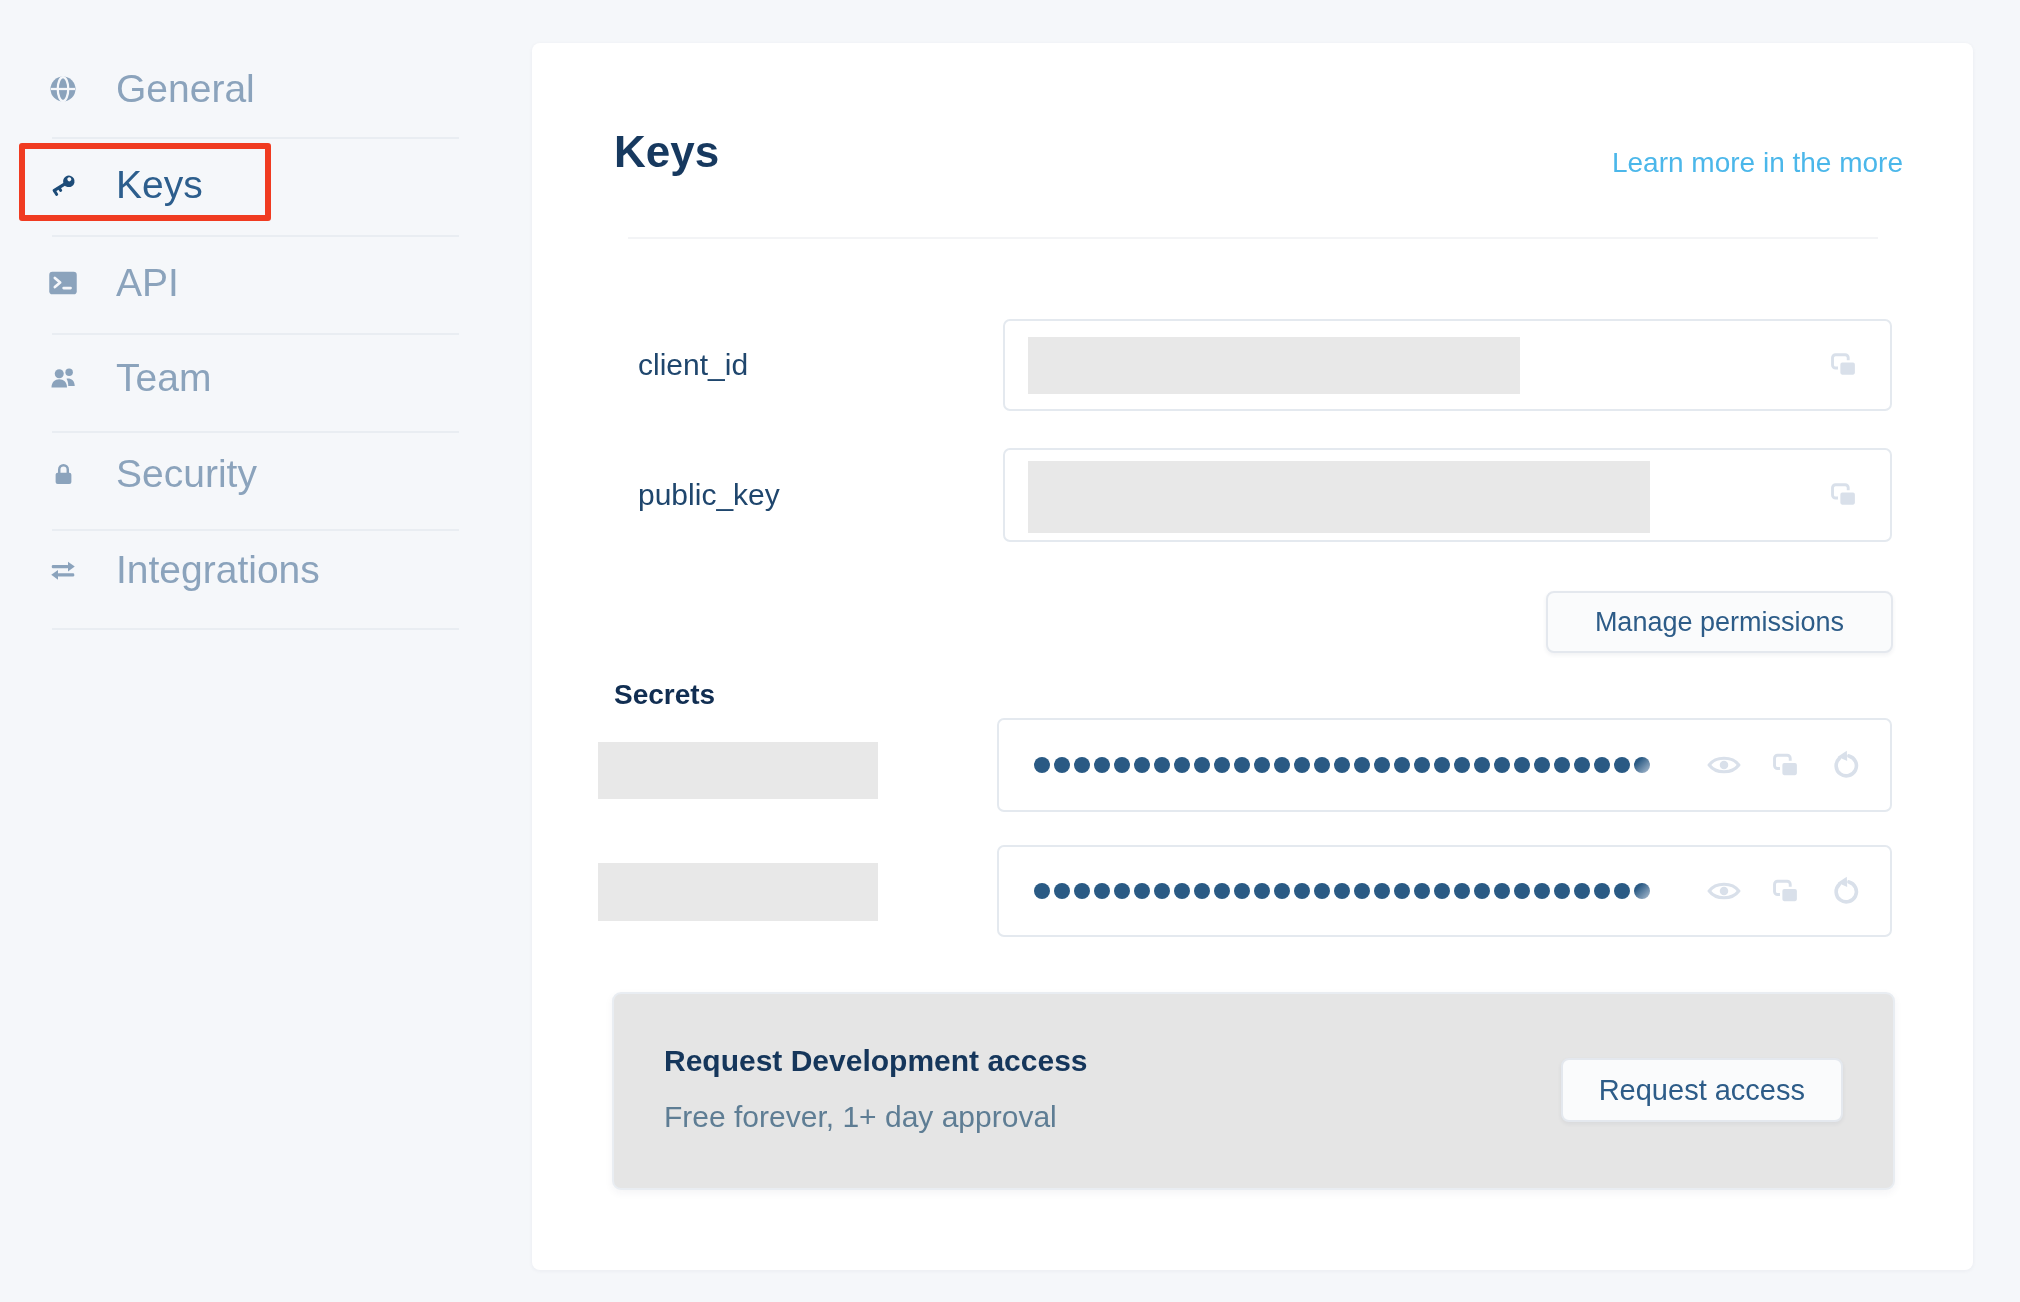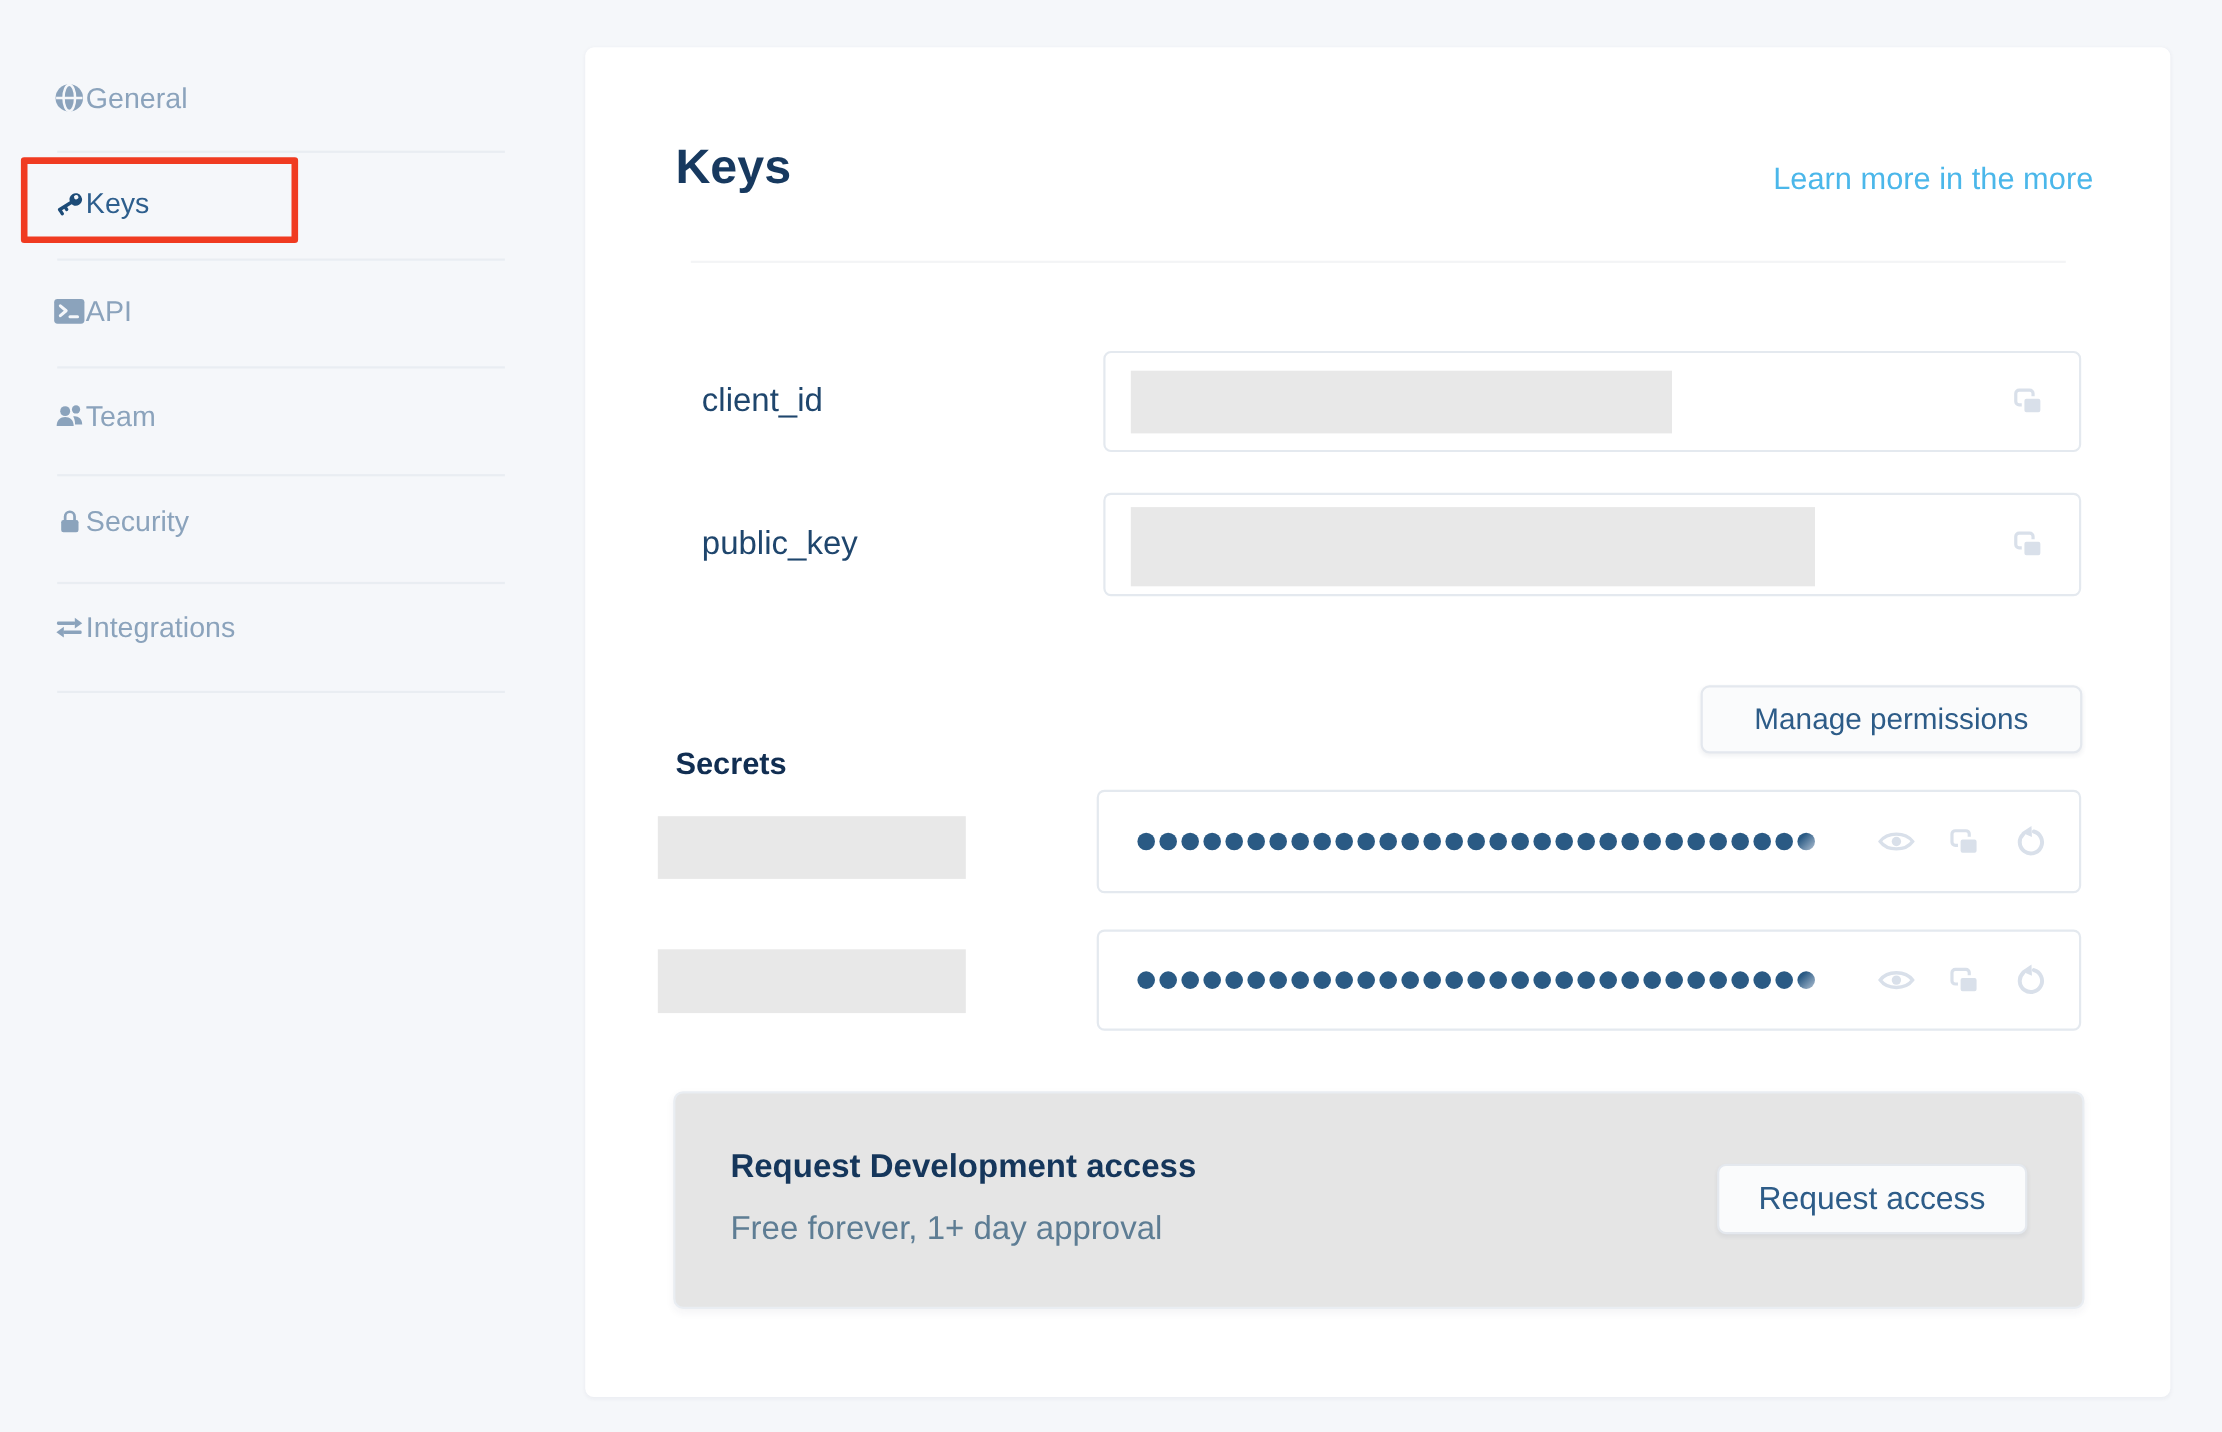--- a/index.html
+++ b/index.html
@@ -15,22 +15,23 @@
     overflow: hidden;
   }
 
   
   .side-item {
     position: absolute;
     left: 48px;
     height: 54px;
     display: flex;
     align-items: center;
+    gap: 38px;
     color: #8ba3bc;
-    font-size: 26px;
+    font-size: 39px;
     cursor: pointer;
   }
   .side-item .s-icon { width: 30px; height: 30px; display: flex; align-items: center; justify-content: center; color: #8ba3bc; }
   .side-item.active { color: #2d5e8d; }
   .side-item.active .s-icon { color: #1d4c78; }
   .side-div {
     position: absolute;
     left: 52px;
     width: 407px;
     height: 2px;
@@ -127,21 +128,21 @@
     justify-content: center;
     background: #fafbfc;
     border: 2px solid #e4e8ee;
     border-radius: 8px;
     color: #2d5c88;
     cursor: pointer;
     box-shadow: 0 2px 4px rgba(40, 55, 80, 0.07);
   }
   .manage-btn {
     right: 80px;
-    top: 580px;
+    top: 548px;
     height: 62px;
     padding: 0 47px;
     font-size: 27px;
   }
 
   .secret-label { position: absolute; left: 66px; width: 280px; background: #e8e8e8; }
   .secret-box {
     position: absolute;
     left: 465px;
     width: 895px;

